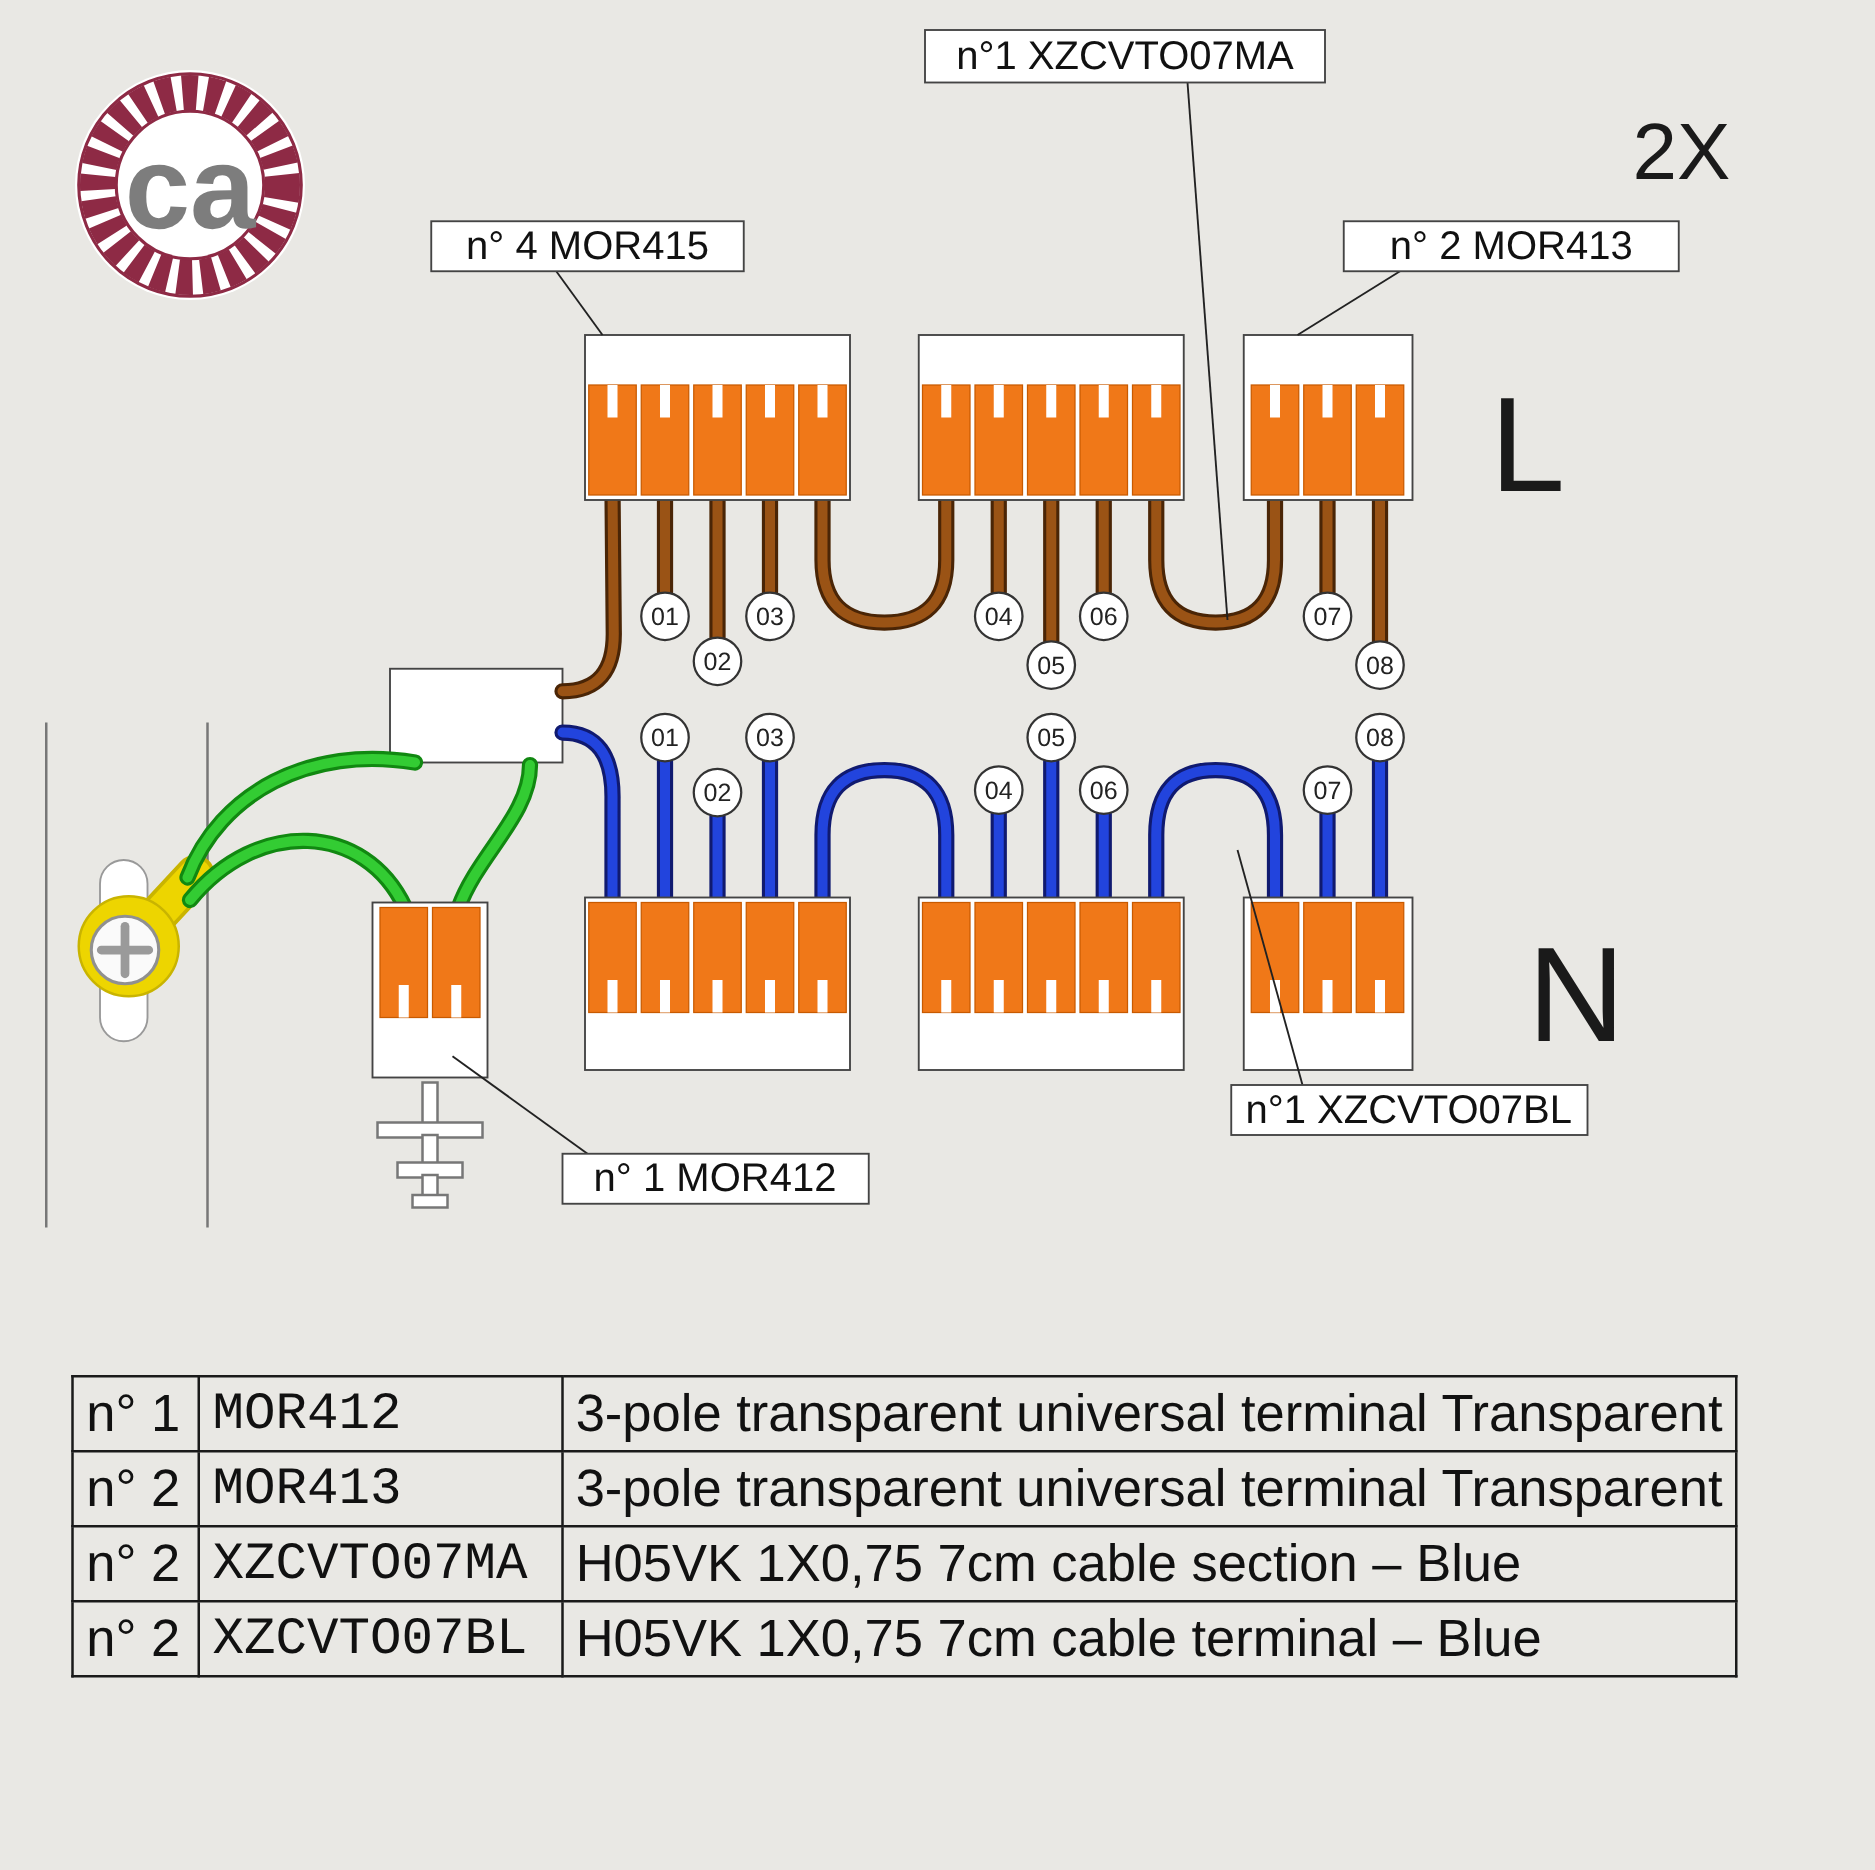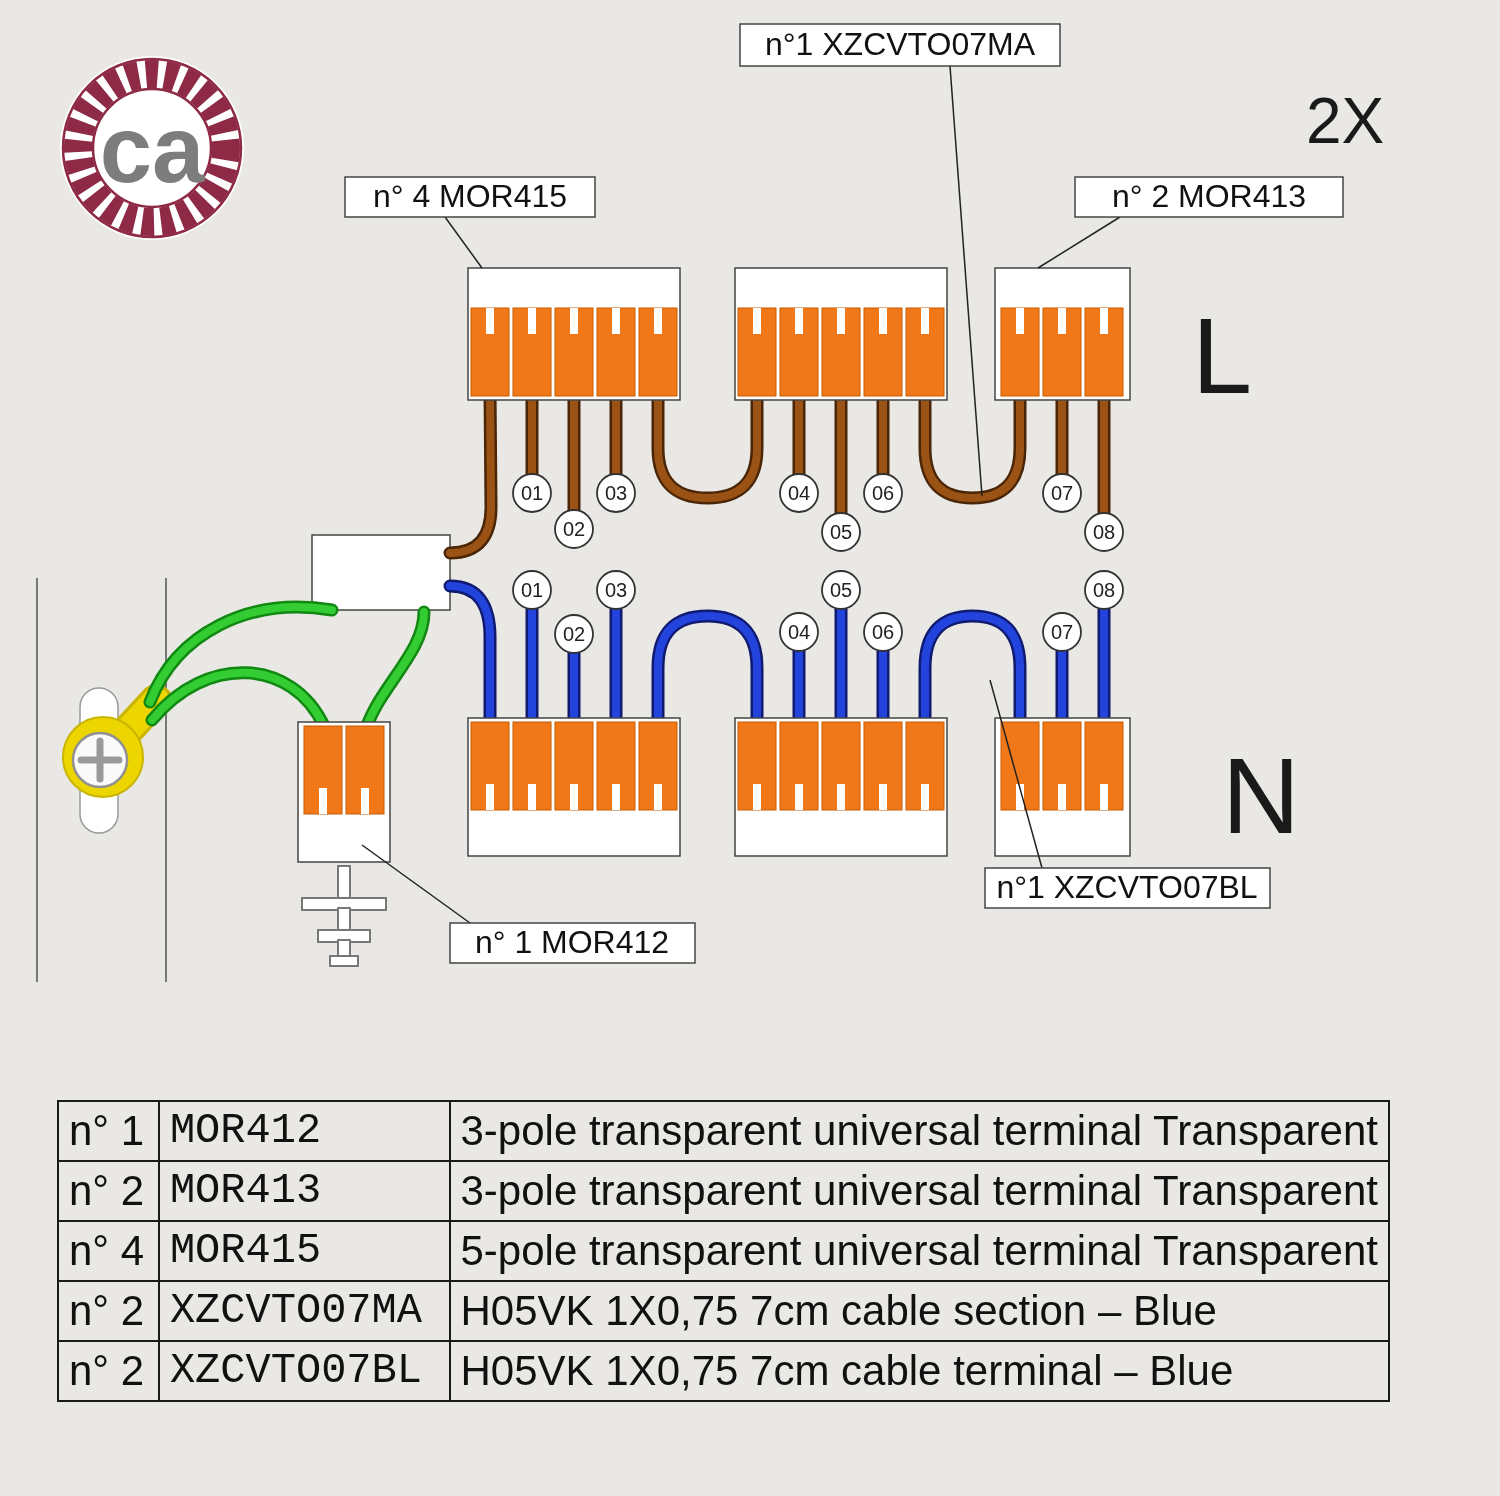--- a/index.html
+++ b/index.html
@@ -267,25 +267,20 @@
       <td class="c1">n° 1</td>
       <td class="c2">MOR412</td>
       <td class="c3">3-pole transparent universal terminal Transparent</td>
     </tr>
     <tr>
       <td class="c1">n° 2</td>
       <td class="c2">MOR413</td>
       <td class="c3">3-pole transparent universal terminal Transparent</td>
     </tr>
     <tr>
-      <td class="c1">n° 4</td>
-      <td class="c2">MOR415</td>
-      <td class="c3">5-pole transparent universal terminal Transparent</td>
-    </tr>
-    <tr>
       <td class="c1">n° 2</td>
       <td class="c2">XZCVTO07MA</td>
       <td class="c3">H05VK 1X0,75 7cm cable section – Blue</td>
     </tr>
     <tr>
       <td class="c1">n° 2</td>
       <td class="c2">XZCVTO07BL</td>
       <td class="c3">H05VK 1X0,75 7cm cable terminal – Blue</td>
     </tr>
   </tbody>

